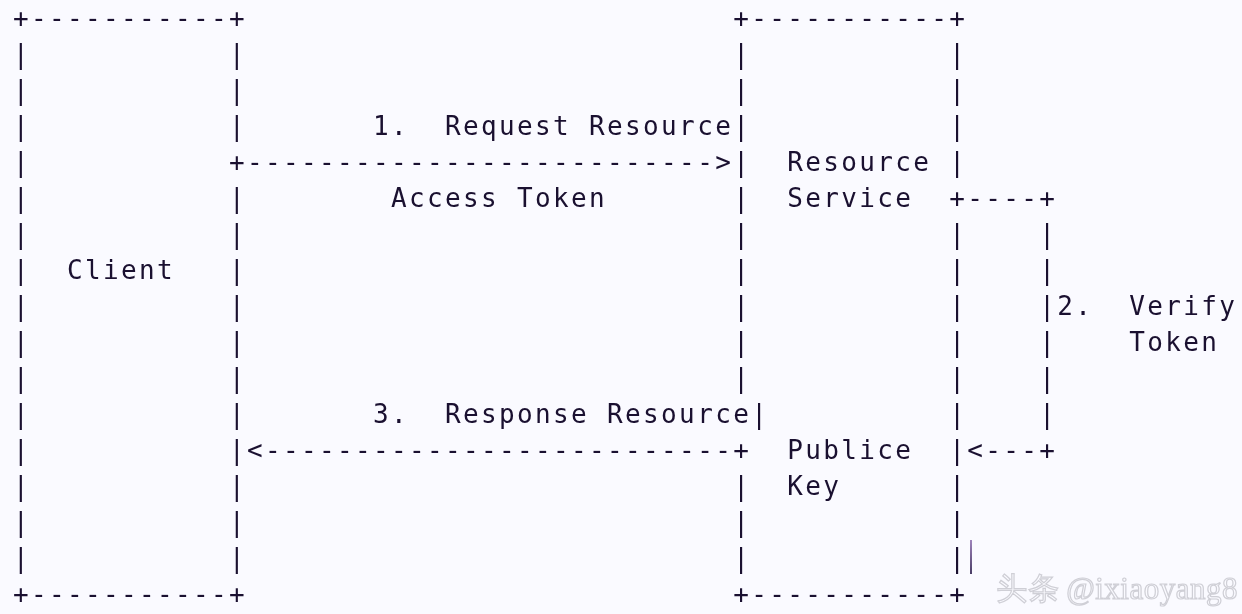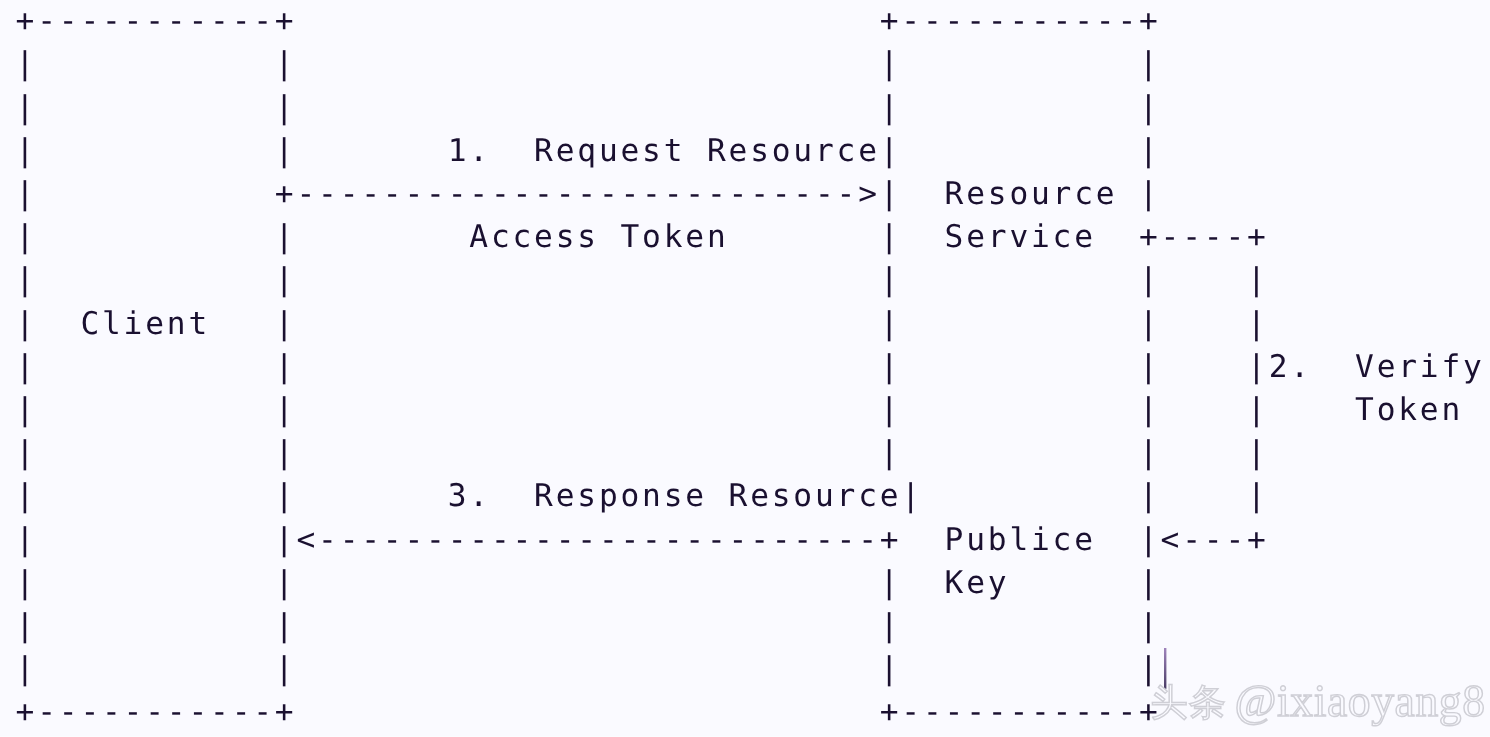--- a/index.html
+++ b/index.html
@@ -42,21 +42,21 @@
     -webkit-text-stroke: 1.2px #cfcfd6;
     user-select: none;
     pointer-events: none;
     white-space: nowrap;
   }
   #watermark .wm-cjk {
     font-size: 31px;
     letter-spacing: 1px;
   }
   #watermark .wm-handle {
-    font-size: 38px;
+    font-size: 31px;
     letter-spacing: 0.5px;
   }
   #wm-tick {
     position: absolute;
     right: 270px;
     bottom: 40px;
     width: 2px;
     height: 34px;
     background: linear-gradient(to bottom, #8f6fb0, #2a1b4a);
     opacity: 0.85;

